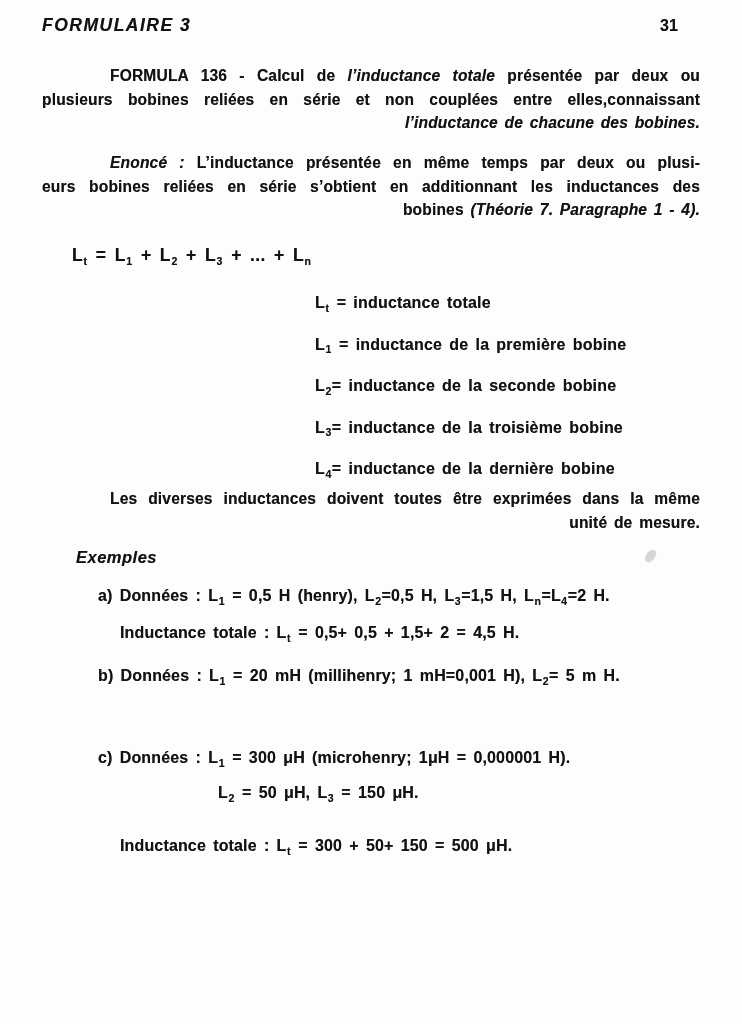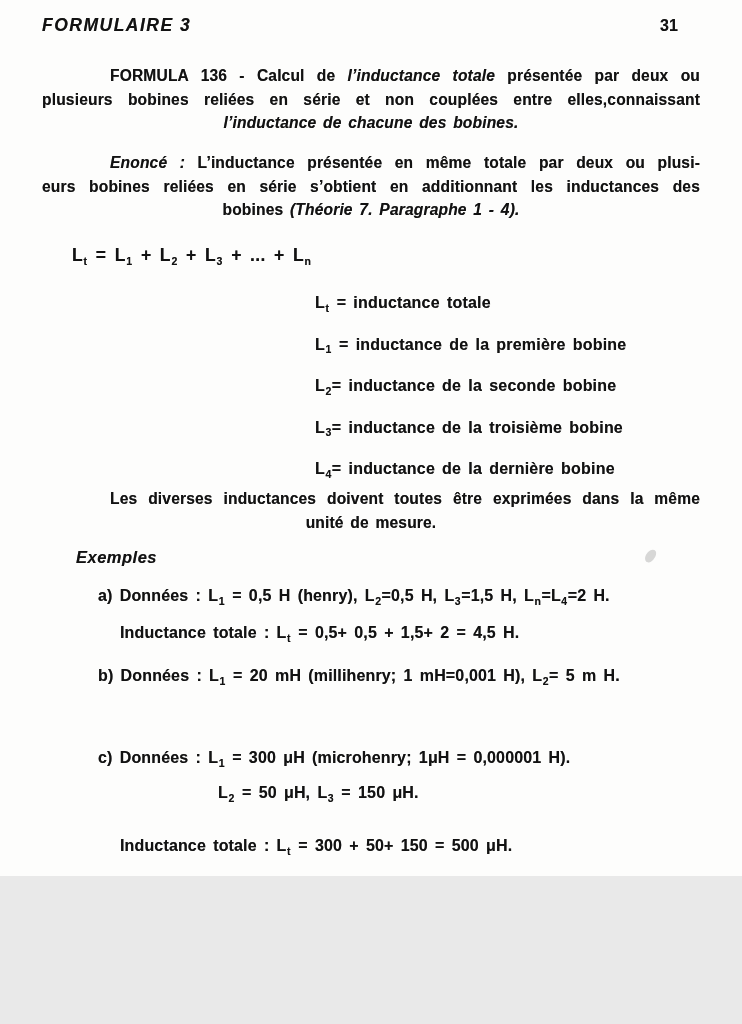--- a/index.html
+++ b/index.html
@@ -1,19 +1,19 @@
 <!DOCTYPE html>
 <html><head>
 <meta charset="utf-8">
 <style>
   html, body { margin: 0; padding: 0; background: #e9e9e9; }
   .page {
     position: relative;
     width: 742px;
-    height: 876px;
+    height: 1024px;
     background: #fdfdfc;
     font-family: "Liberation Sans", sans-serif;
     font-weight: 700;
     color: #121212;
     overflow: hidden;
     text-shadow: 0 0 0.45px rgba(10,10,10,0.55);
   }
   .abs { position: absolute; }
   .hdr-title {
     top: 14px; left: 42px;
@@ -24,21 +24,21 @@
   .hdr-page {
     top: 14px; left: 660px;
     font-size: 16px; line-height: 23px;
     white-space: nowrap;
   }
   .para {
     left: 42px; width: 658px;
     font-size: 15.6px; line-height: 23.5px;
     word-spacing: 2.2px; letter-spacing: 0.15px;
   }
-  .para .line { text-align: center; }
+  .para .line { text-align: right; }
   .para .line.j { text-align: justify; text-align-last: justify; }
   .para .line.ind { padding-left: 68px; }
   .it { font-style: italic; }
   .formula {
     top: 243px; left: 72px;
     font-size: 17.5px; line-height: 24px;
     letter-spacing: 0.4px; word-spacing: 3px;
     white-space: nowrap;
   }
   .defs {
@@ -84,21 +84,21 @@
   <div class="abs hdr-title">FORMULAIRE 3</div>
   <div class="abs hdr-page">31</div>
 
   <div class="abs para" style="top:64px;">
       <div class="line j ind"><span>FORMULA 136</span><span> - Calcul de </span><span class="it">l’inductance totale</span><span> présentée par deux ou</span></div>
       <div class="line j"><span>plusieurs bobines reliées en série et non couplées entre elles,connaissant</span></div>
       <div class="line"><span class="it">l’inductance de chacune des bobines.</span></div>
     </div>
 
   <div class="abs para" style="top:151px;">
-      <div class="line j ind"><span class="it">Enoncé :</span><span> L’inductance présentée en même totale par deux ou plusi-</span></div>
+      <div class="line j ind"><span class="it">Enoncé :</span><span> L’inductance présentée en même temps par deux ou plusi-</span></div>
       <div class="line j"><span>eurs bobines reliées en série s’obtient en additionnant les inductances des</span></div>
       <div class="line"><span>bobines </span><span class="it">(Théorie 7. Paragraphe 1 - 4).</span></div>
     </div>
 
   <div class="abs formula"><span>L<sub class="sx">t</sub></span><span> = </span><span>L<sub class="sx">1</sub></span><span> + </span><span>L<sub class="sx">2</sub></span><span> + </span><span>L<sub class="sx">3</sub></span><span> +  ... + </span><span>L<sub class="sx">n</sub></span></div>
 
   <div class="abs defs">
       <div class="line"><span>L<sub class="sx">t</sub></span><span> = inductance totale</span></div>
       <div class="line"><span>L<sub class="sx">1</sub></span><span> = inductance de la première bobine</span></div>
       <div class="line"><span>L<sub class="sx">2</sub></span><span>= inductance de la seconde bobine</span></div>

